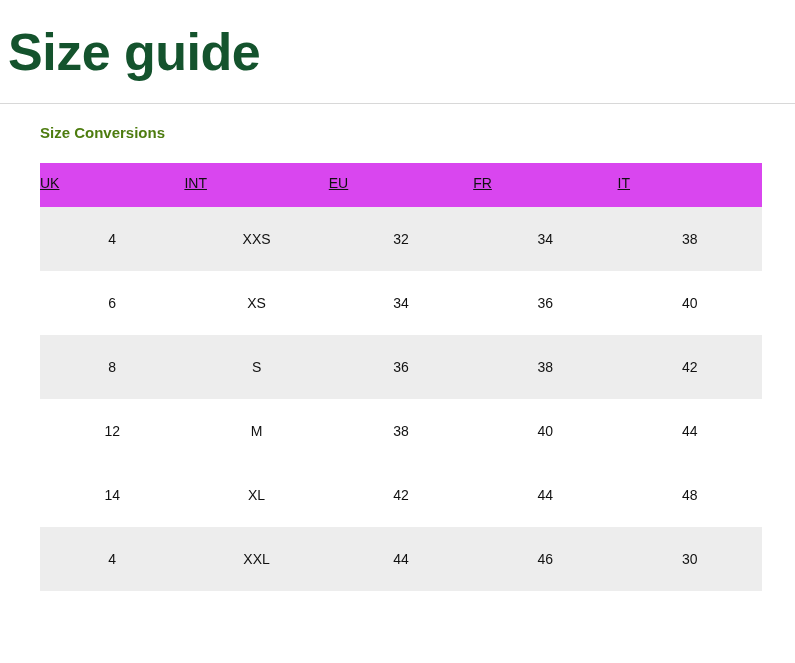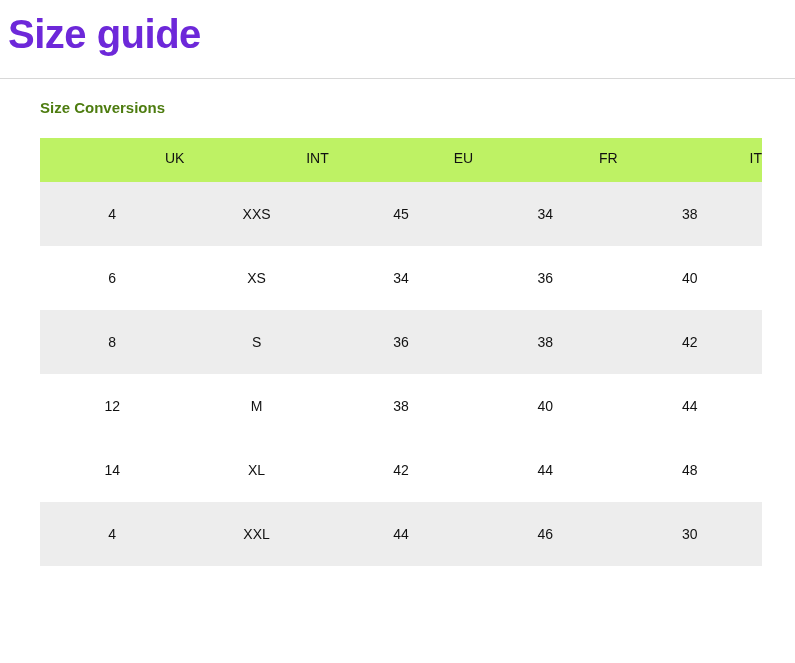--- a/index.html
+++ b/index.html
@@ -14,25 +14,25 @@
     color: #111111;
     overflow: hidden;
   }
   .page {
     width: 795px;
     height: 663px;
     position: relative;
     box-sizing: border-box;
   }
   .page-title {
-    font-size: 40px;
+    font-size: 52px;
     font-weight: bold;
     letter-spacing: -0.5px;
-    color: #6d28d9;
-    margin: 12px 0 0 8px;
+    color: #14532d;
+    margin: 24px 0 0 8px;
     line-height: 1.1;
   }
   .title-rule {
     border-bottom: 1px solid #d8d8d8;
     margin: 22px 0 0 0;
   }
   .section-title {
     font-size: 15px;
     font-weight: bold;
     color: #4d7c0f;
@@ -44,23 +44,24 @@
   }
   table.size-table {
     border-collapse: collapse;
     width: 722px;
     table-layout: fixed;
   }
   table.size-table th {
     font-size: 14px;
     font-weight: normal;
     color: #111111;
-    text-align: right;
+    text-align: left;
     padding: 12px 0 16px 0;
-    background: #bef264;
+    background: #d946ef;
+    text-decoration: underline;
   }
   table.size-table td {
     font-size: 14px;
     color: #111111;
     text-align: center;
     height: 64px;
     padding: 0;
     vertical-align: middle;
   }
   table.size-table tr.alt td {
@@ -89,21 +90,21 @@
           <th>INT</th>
           <th>EU</th>
           <th>FR</th>
           <th>IT</th>
         </tr>
       </thead>
       <tbody>
         <tr class="alt">
           <td>4</td>
           <td>XXS</td>
-          <td>45</td>
+          <td>32</td>
           <td>34</td>
           <td>38</td>
         </tr>
         <tr class="plain">
           <td>6</td>
           <td>XS</td>
           <td>34</td>
           <td>36</td>
           <td>40</td>
         </tr>

